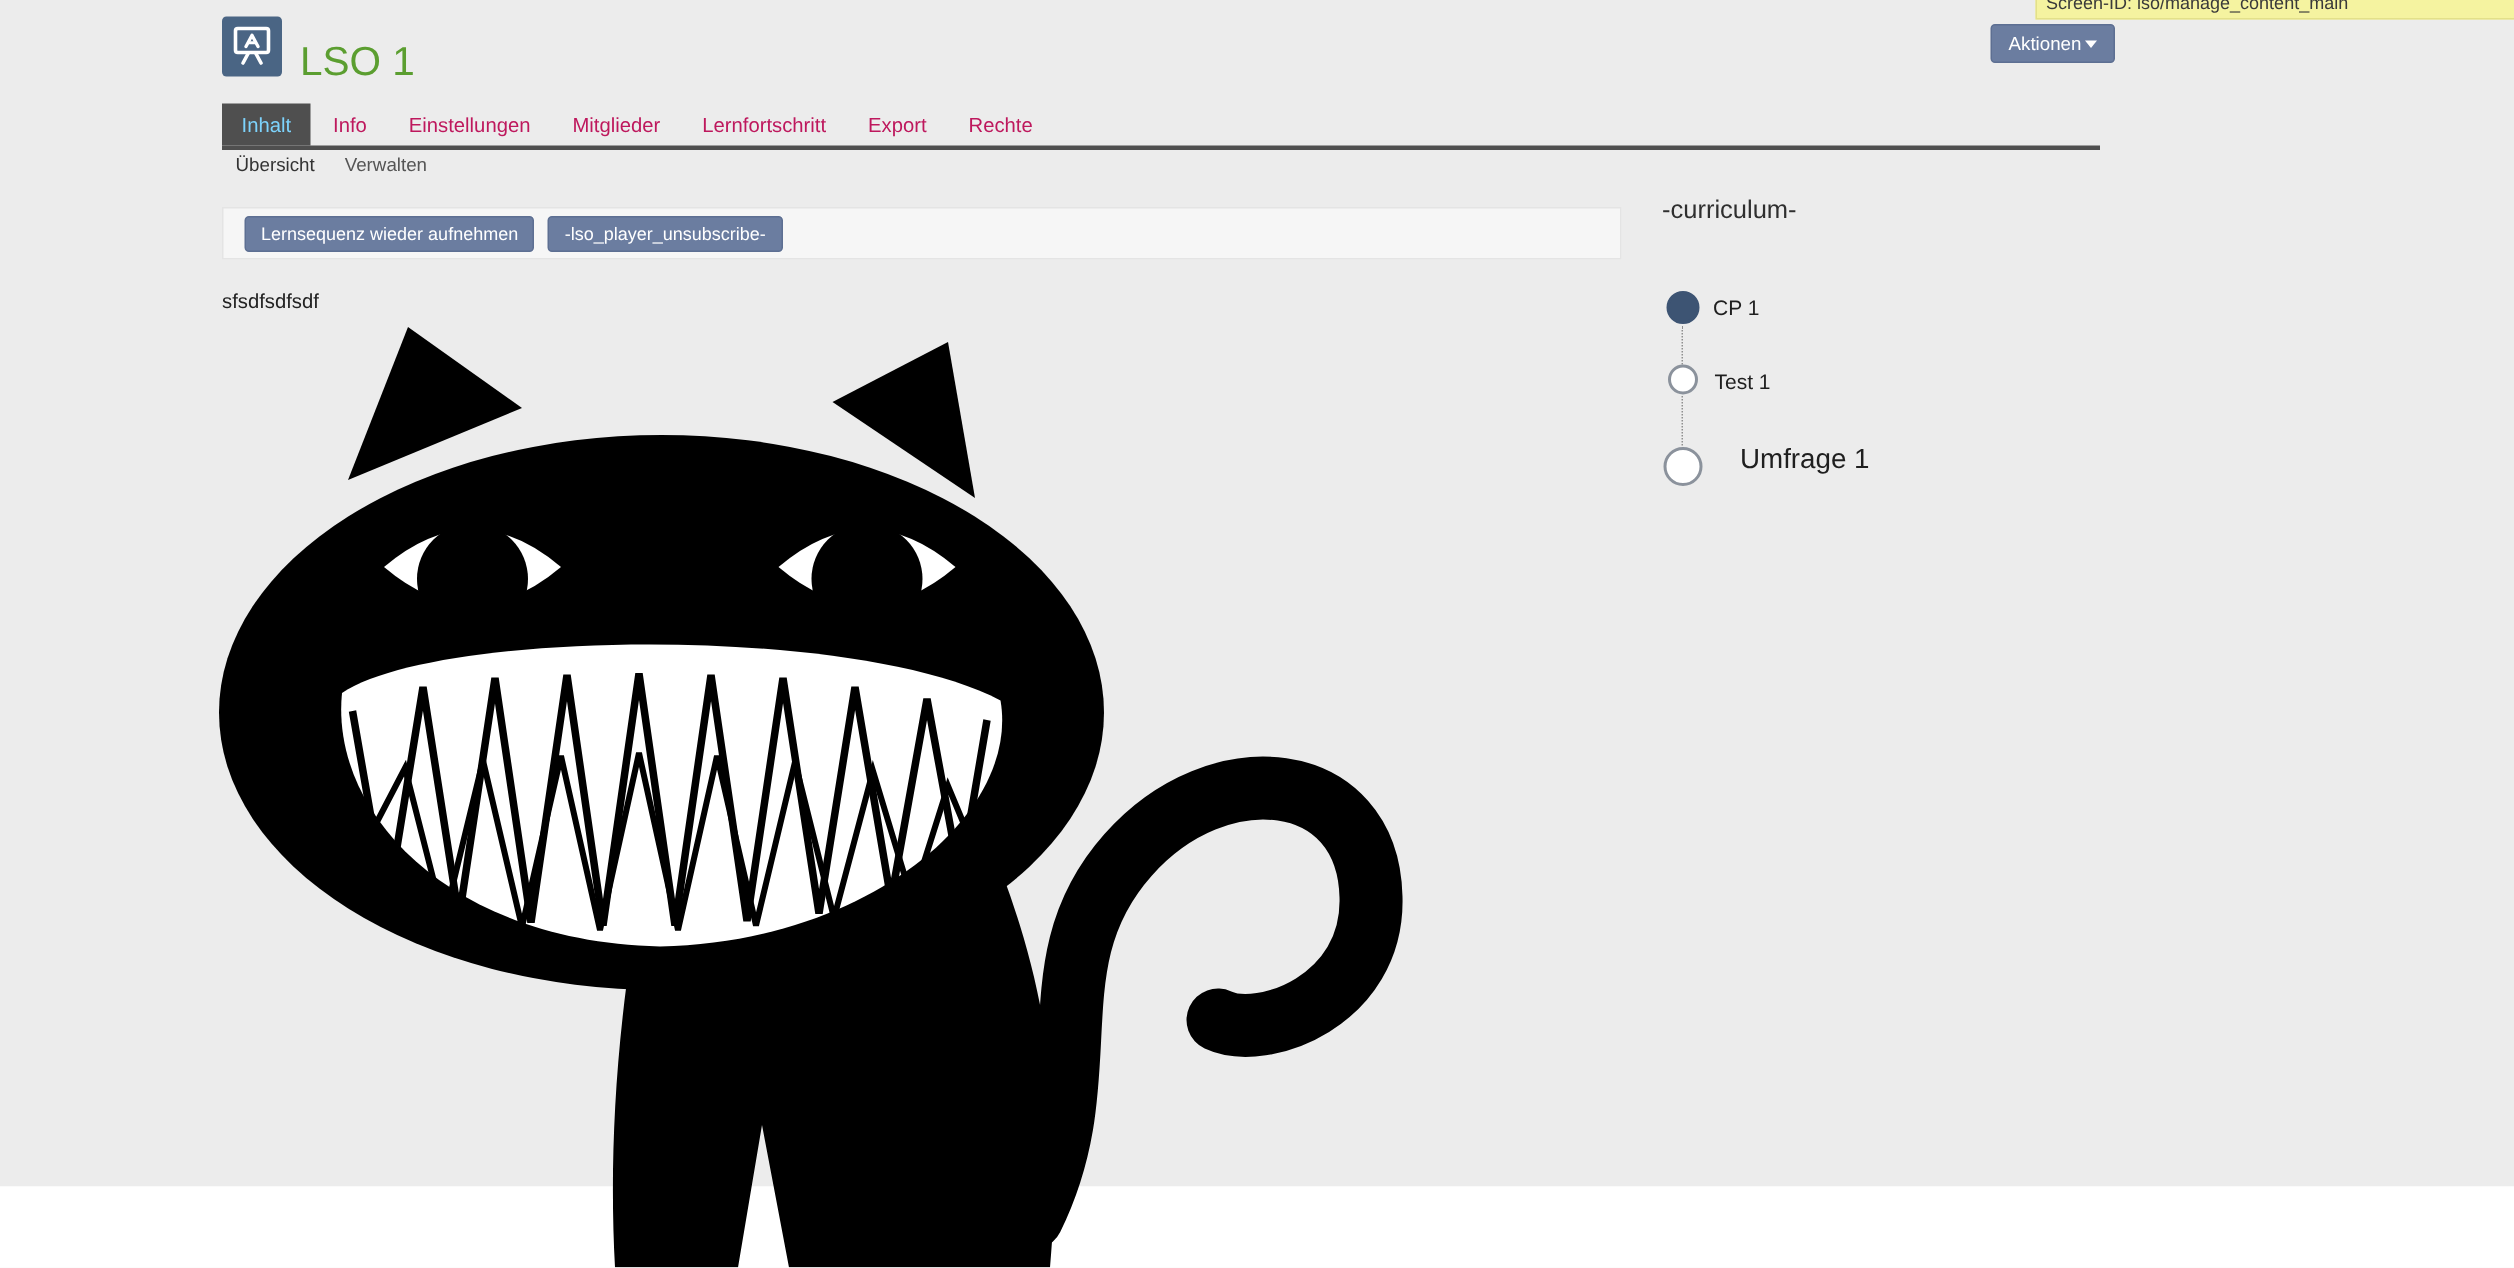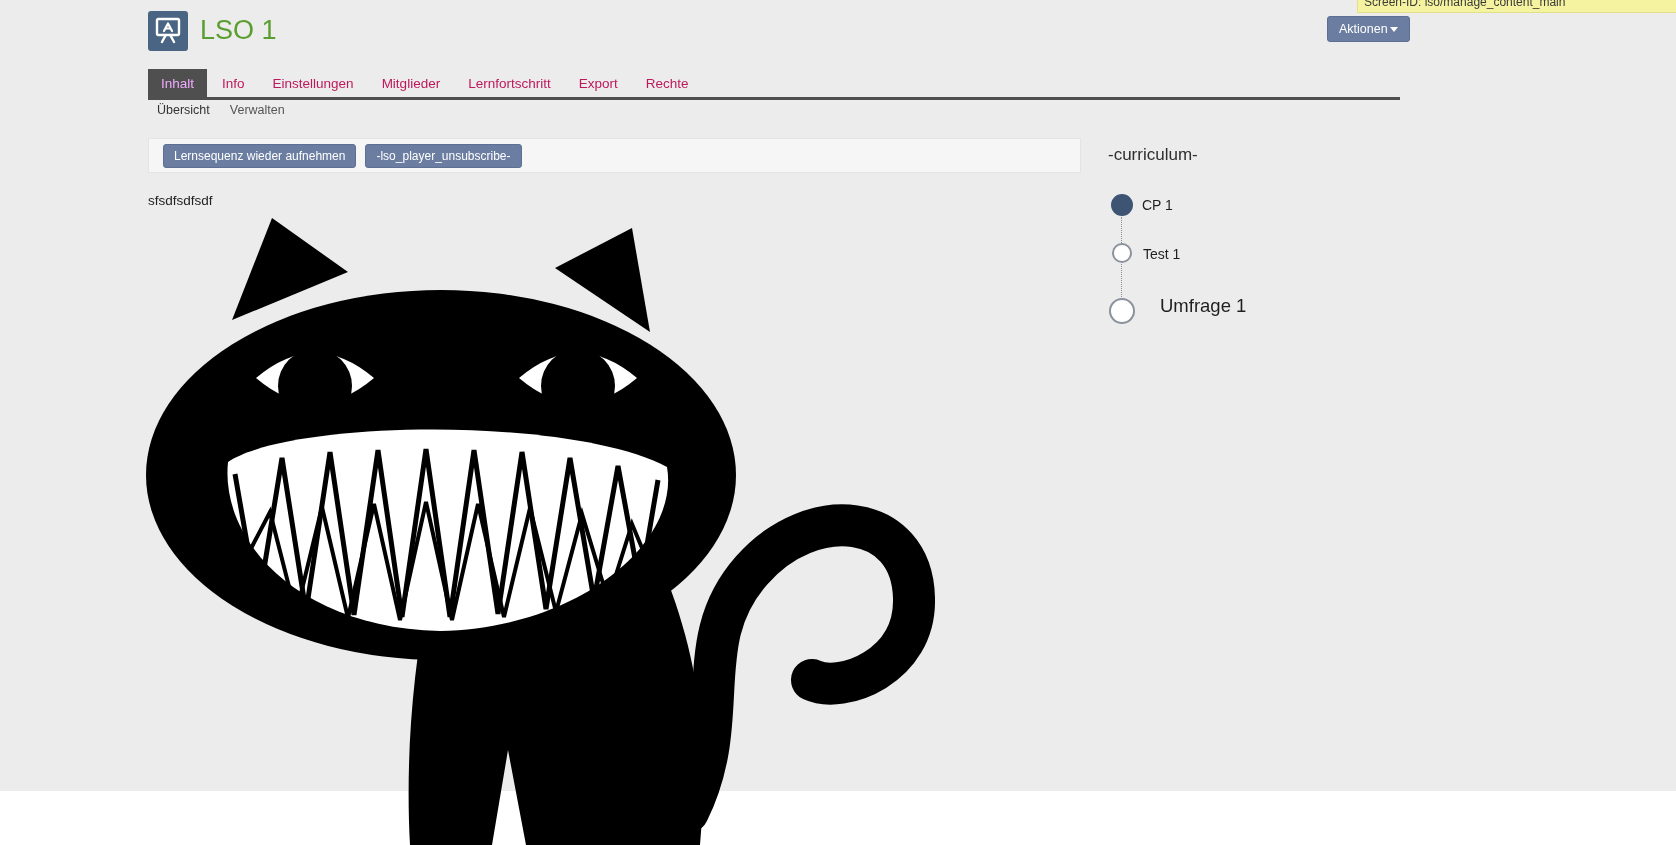--- a/index.html
+++ b/index.html
@@ -9,50 +9,50 @@
   .page-bg { position:absolute; left:0; top:0; width:1676px; height:791px; background:#ececec; }
   .footer-band { position:absolute; left:0; top:791px; width:1676px; height:54px; background:#ffffff; }
 
   
   .screen-id { position:absolute; top:-9px; left:1357px; width:330px; background:#f5f3a0;
     border:1px solid #e3e08a; color:#3a3a3a; font-size:12px; padding:3px 6px; white-space:nowrap; overflow:hidden; }
 
   
   .logo { position:absolute; left:148px; top:11px; width:40px; height:40px; background:#4a6584;
     border-radius:3px; display:flex; align-items:center; justify-content:center; }
-  .page-title { position:absolute; left:200px; top:15px; font-size:27px; color:#5b9e30; font-weight:400; }
+  .page-title { position:absolute; left:200px; top:26px; font-size:27px; color:#5b9e30; font-weight:400; }
   .btn { display:inline-flex; align-items:center; gap:2px; background:#6b7da0; color:#fff;
     border:1px solid #5d6f92; border-radius:3px; font-size:12.5px; padding:5px 11px; cursor:pointer; white-space:nowrap; }
   .actions-btn { position:absolute; left:1327px; top:16px; }
   .caret { display:inline-block; width:0; height:0; border-left:4px solid transparent;
     border-right:4px solid transparent; border-top:5px solid #fff; }
 
   
   .tabbar { position:absolute; left:148px; top:69px; width:1252px; border-bottom:3px solid #4f4f4f;
     display:flex; align-items:flex-end; }
   .tab { font-size:13.5px; color:#be185d; padding:7px 13px 6px 13px; margin-right:2px; cursor:pointer; }
-  .tab.active { background:#4f4f4f; color:#f0abfc; }
+  .tab.active { background:#4f4f4f; color:#7dd3fc; }
 
   
   .subtabs { position:absolute; left:157px; top:103px; display:flex; gap:20px; font-size:12.5px; }
   .subtab { color:#333; cursor:pointer; }
   .subtab.active { }
   .subtab.plain { color:#555; }
 
   
   .toolbar { position:absolute; left:148px; top:138px; width:933px; height:35px; background:#f6f6f6;
     border:1px solid #e4e4e4; display:flex; align-items:center; padding-left:14px; gap:9px; }
   .toolbar .btn { font-size:12px; padding:4px 10px; }
 
   .desc-text { position:absolute; left:148px; top:193px; font-size:13.5px; color:#222; }
 
   .cat-wrap { position:absolute; left:140px; top:212px; width:800px; height:633px; z-index:5; }
 
   
-  .curriculum-title { position:absolute; left:1108px; top:145px; font-size:17px; color:#2f2f2f; }
+  .curriculum-title { position:absolute; left:1108px; top:130px; font-size:17px; color:#2f2f2f; }
   .cur-node { position:absolute; border-radius:50%; background:#fff; border:2px solid #8b929c; }
   .cur-node.filled { background:#3d5473; border-color:#3d5473; }
   .node-1 { left:1111px; top:194px; width:22px; height:22px; }
   .node-2 { left:1112px; top:243px; width:20px; height:20px; }
   .node-3 { left:1109px; top:298px; width:26px; height:26px; }
   .cur-connector { position:absolute; left:1121px; width:0; border-left:1px dotted #8f8f8f; }
   .conn-1 { top:217px; height:26px; }
   .conn-2 { top:264px; height:33px; }
   .cur-label { position:absolute; color:#1f1f1f; }
   .label-1 { left:1142px; top:197px; font-size:14px; }

